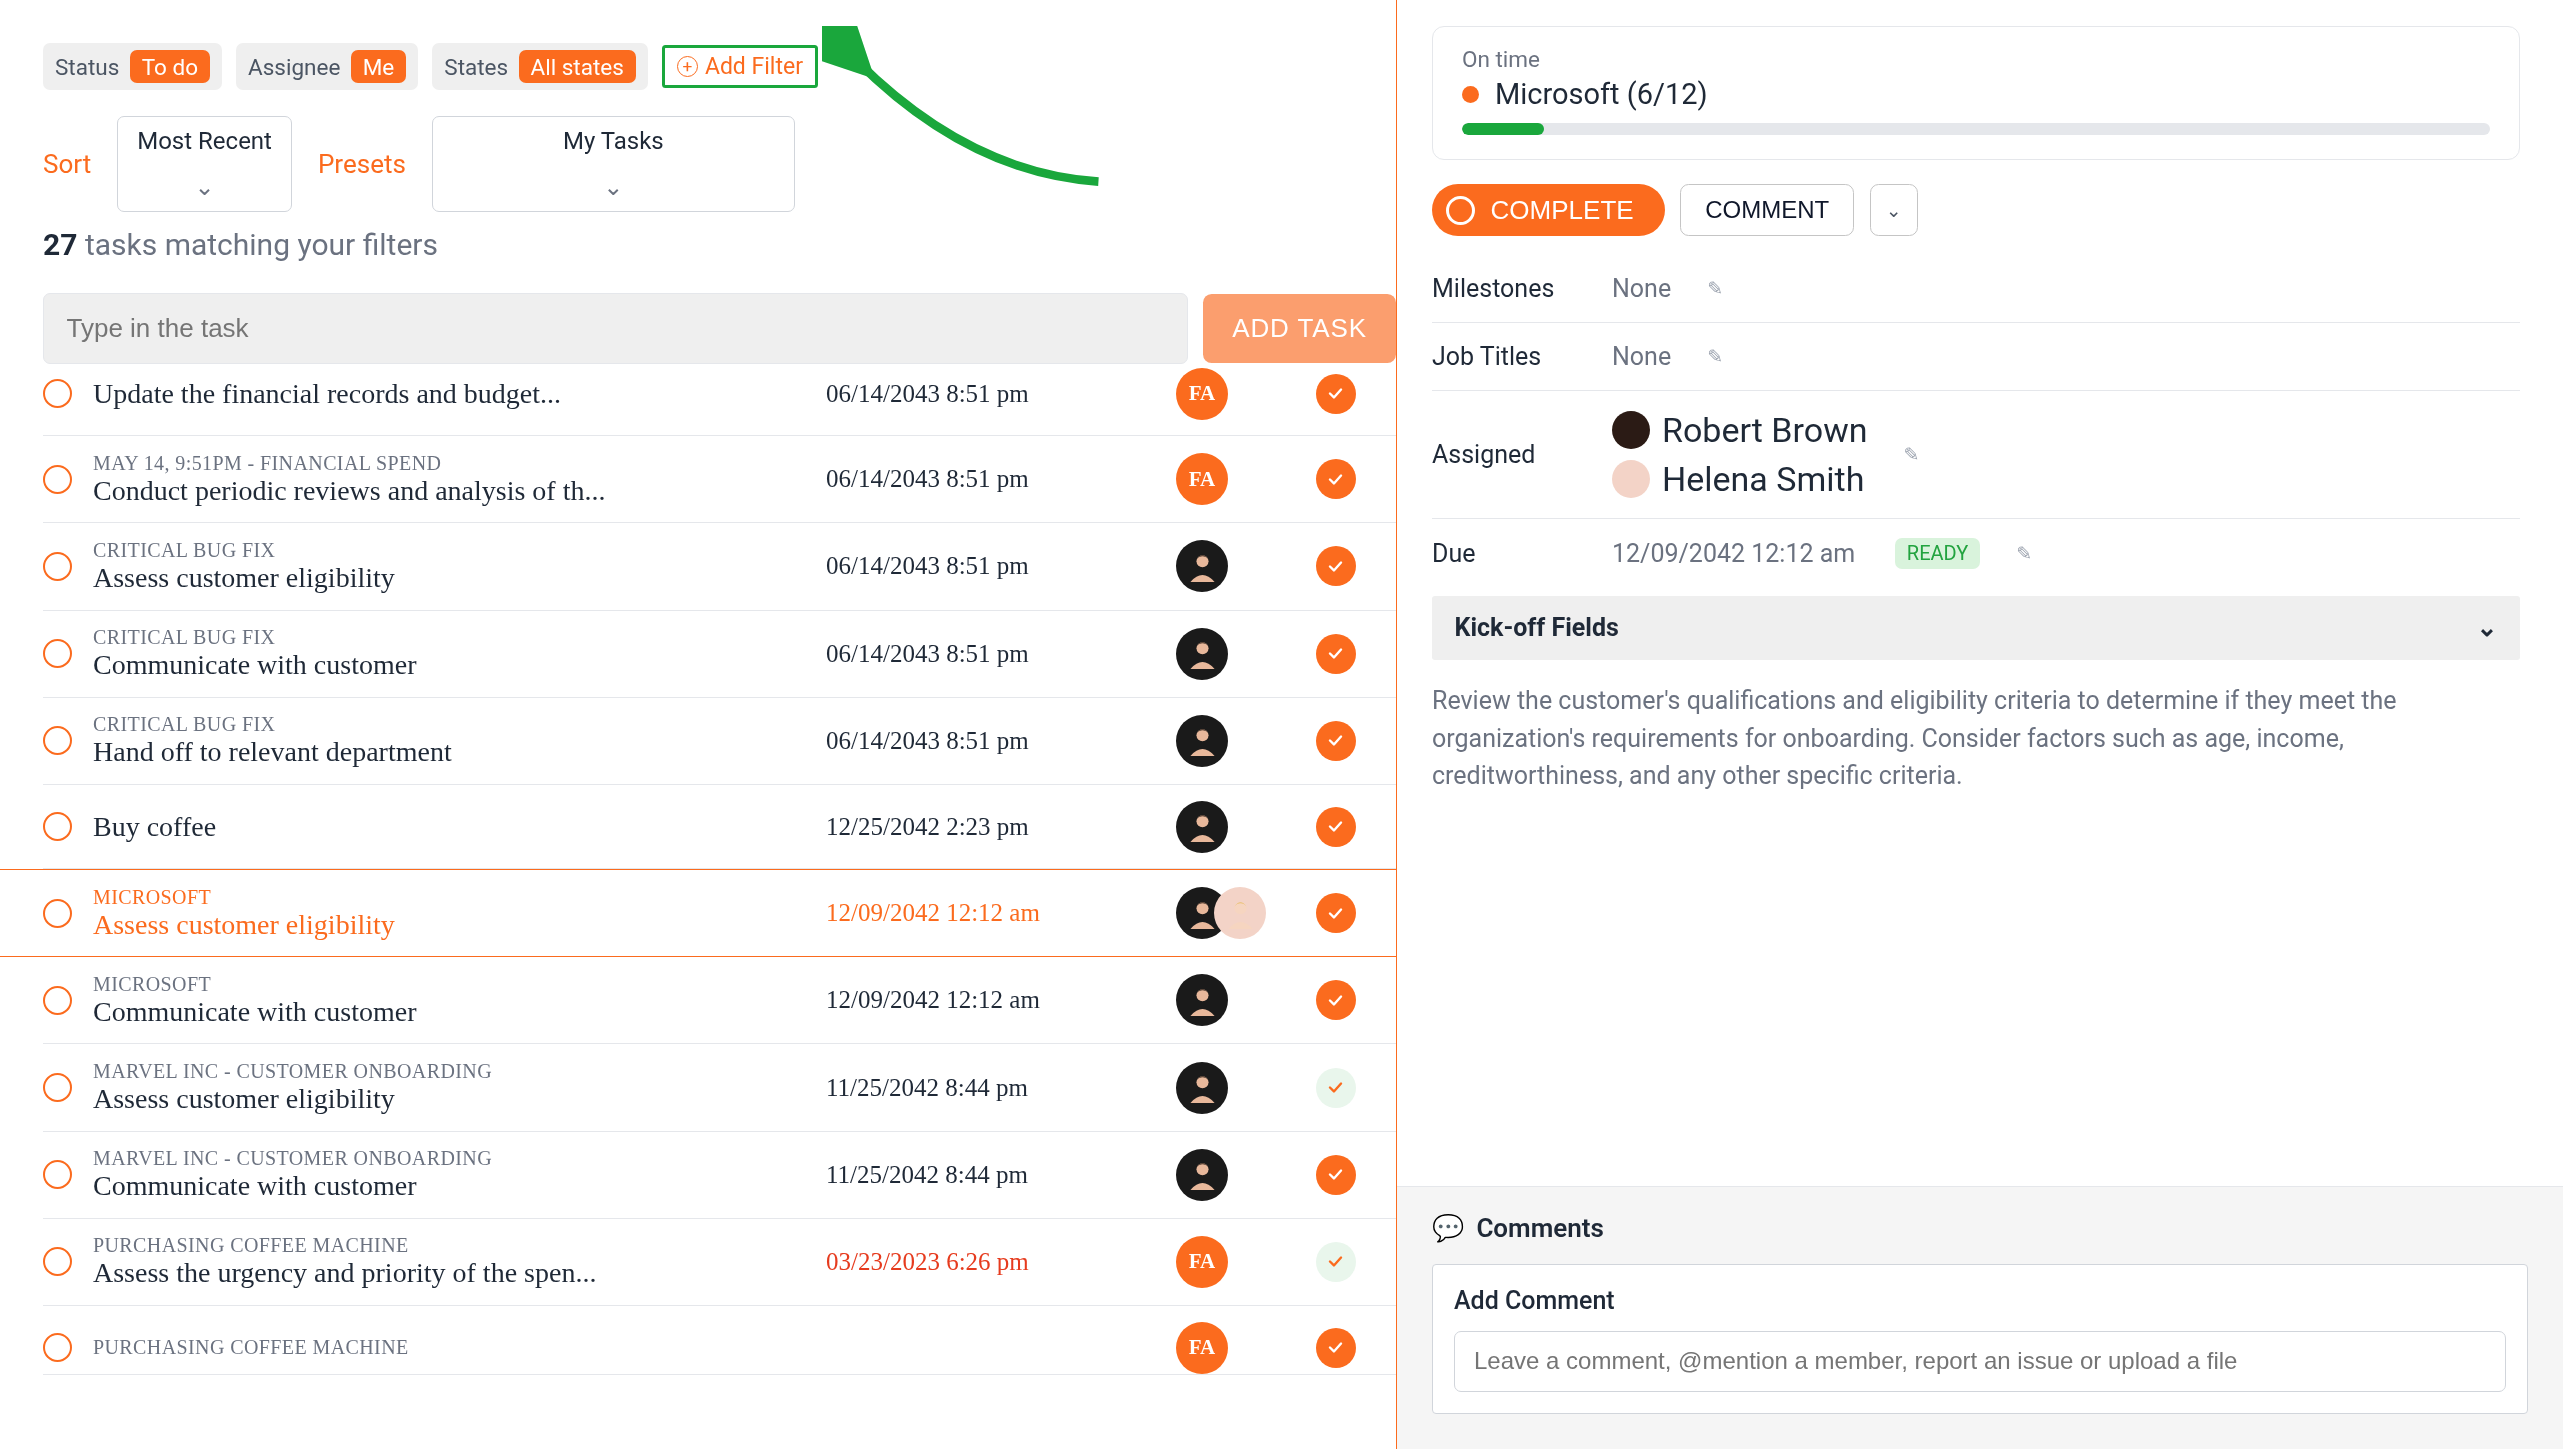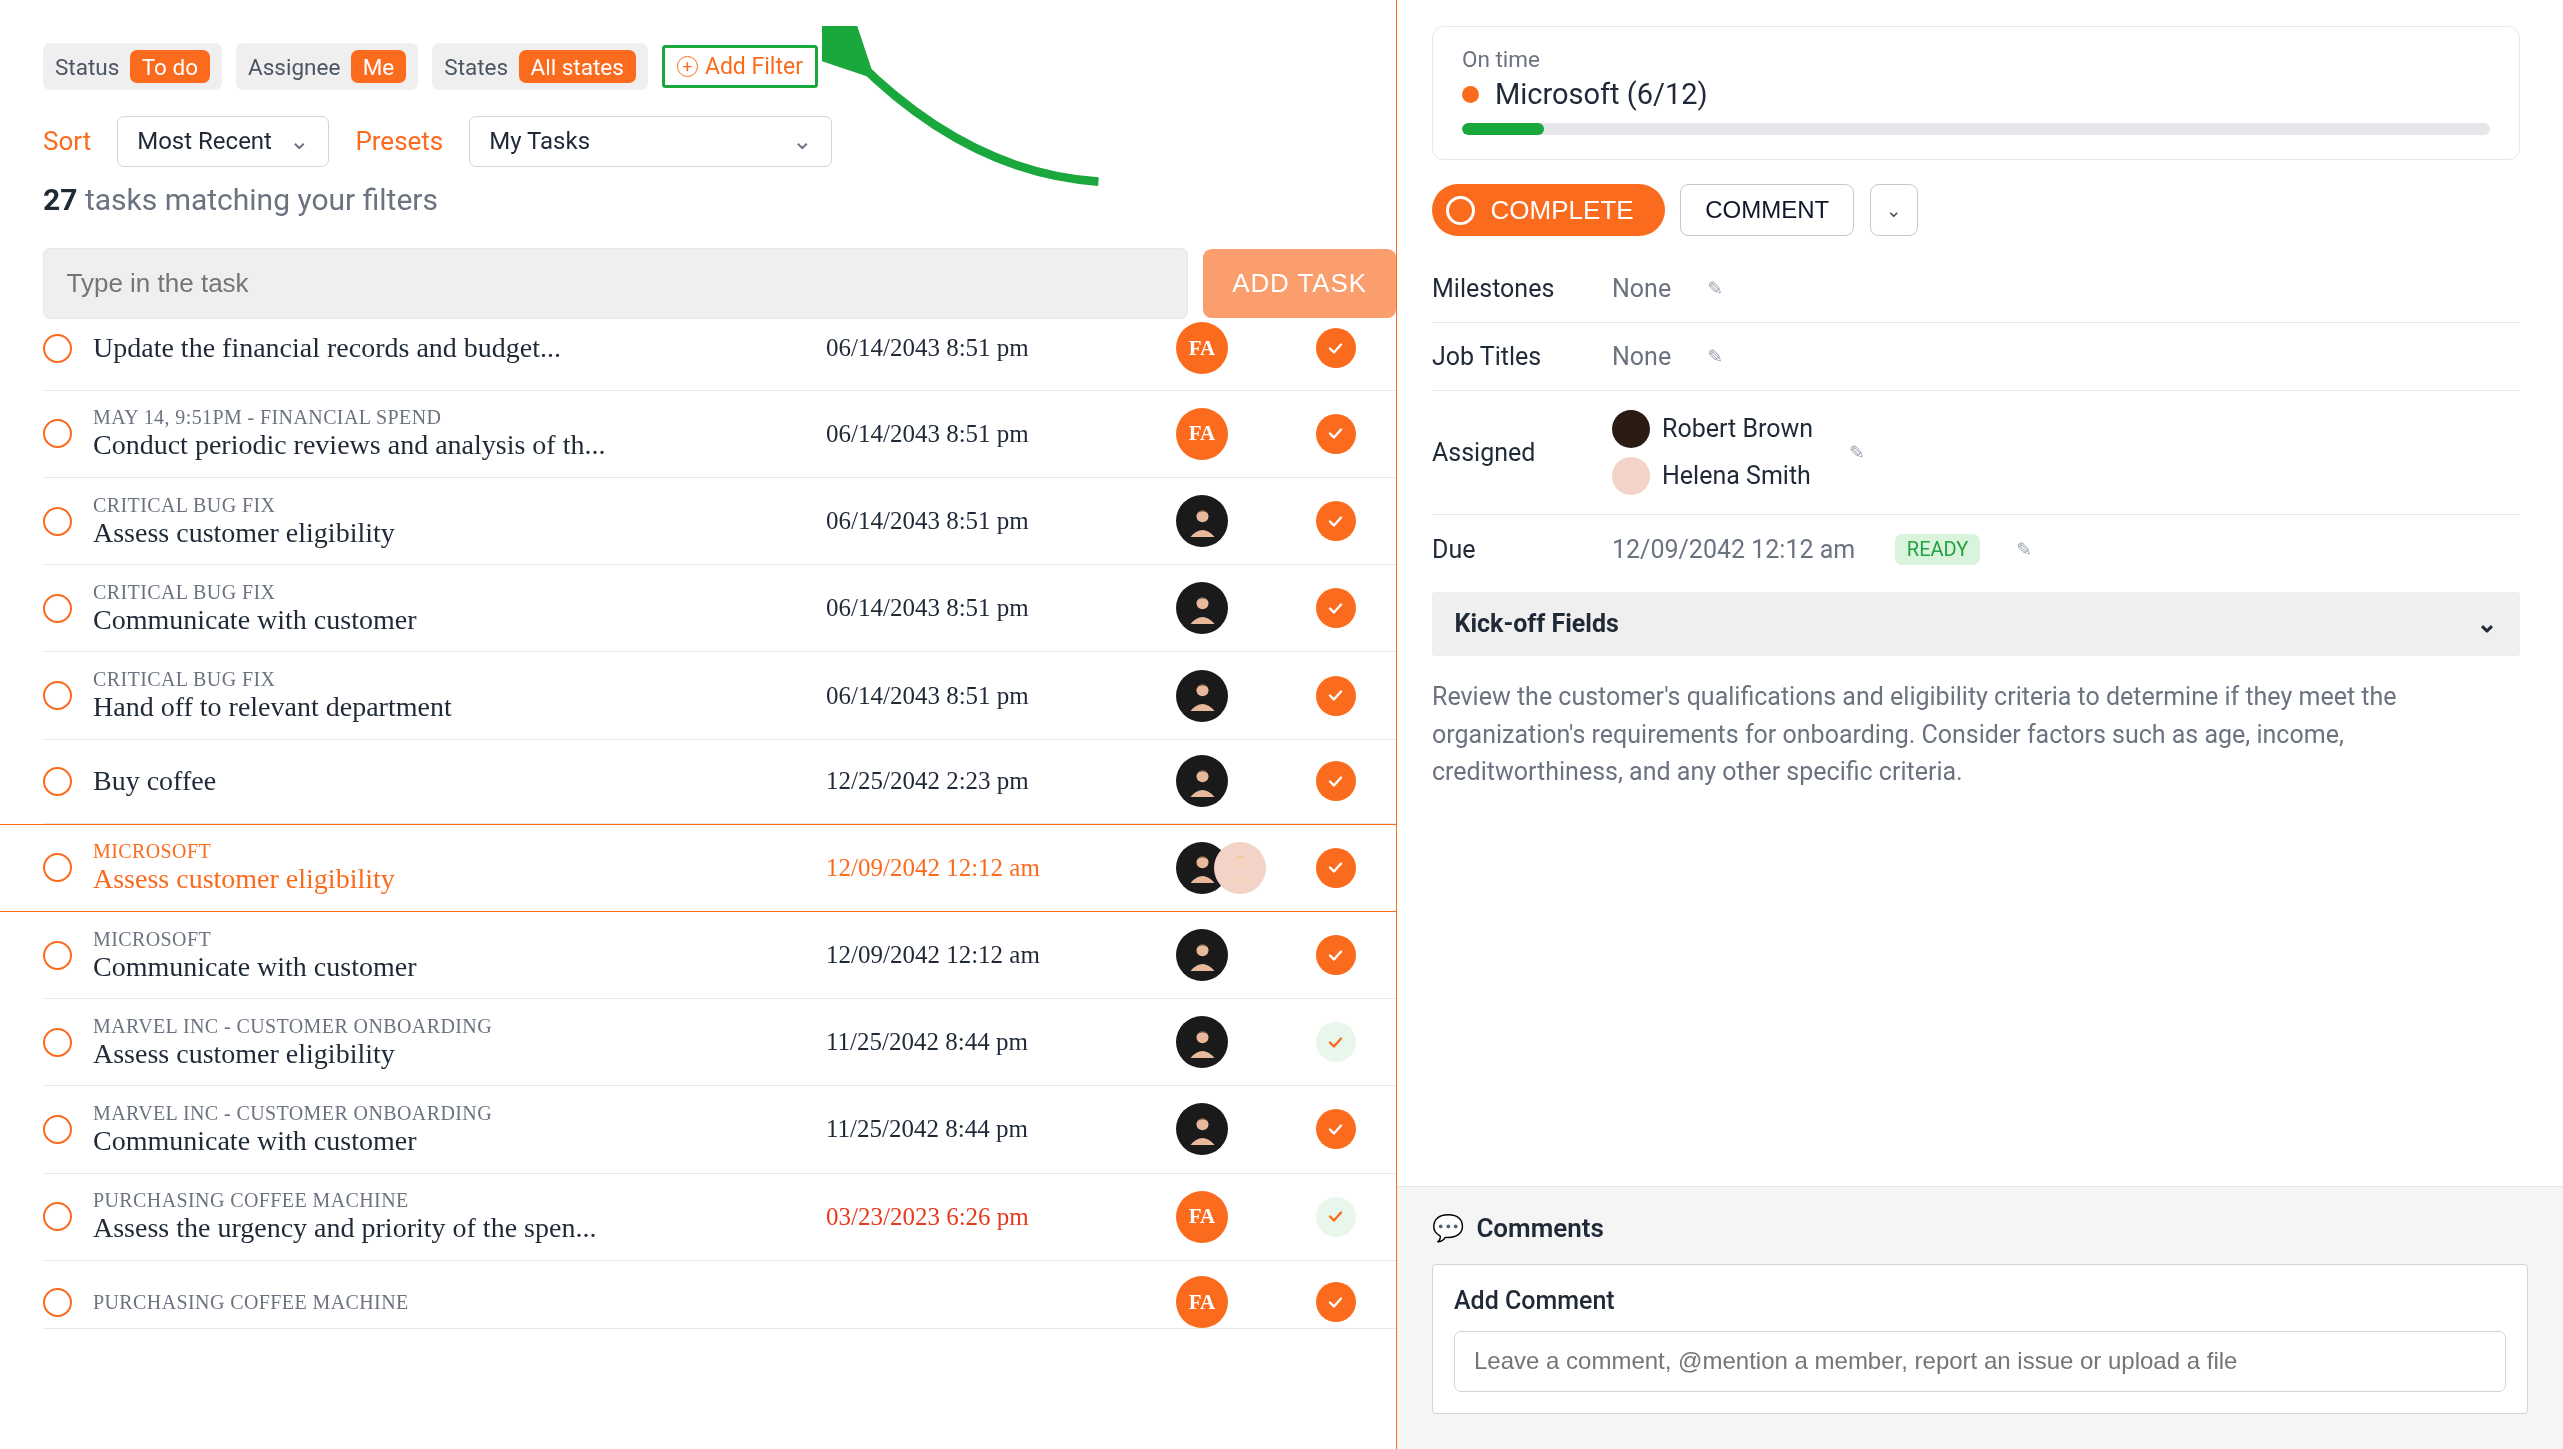--- a/index.html
+++ b/index.html
@@ -72,21 +72,21 @@
 
   
   .sort-row {
     display:flex; gap:26px; align-items:center;
     margin-top: 26px;
   }
   .sort-label { color:#fb6b1e; font-size:26px;}
   .select-box {
     border:0.9px solid #d1d5db; border-radius:7px;
     padding:10.4px 19px; display:flex; align-items:center; gap:17.3px;
-    background:#fff; font-size:24px; color:#1f2937;
+    background:#fff; font-size:24px; color:#1f2937;flex-direction:column;
   }
   .select-box .chev { color:#6b7280; }
 
   
   .count-row { margin-top: 15px; font-size:30px; color:#6b7280; }
   .count-row b { color:#1f2937; }
 
   
   .addtask-row {
     display:flex; gap:15.6px; margin-top: 31px;
@@ -185,21 +185,21 @@
     border-bottom:0.9px solid #e5e7eb;
     padding:19px 0;
   }
   .meta-row:last-child { border-bottom:none;}
   .meta-label { width:156px; font-size:25px; color:#1f2937;}
   .meta-value { font-size:25px; color:#6b7280;}
   .mini-avatar { width:38px;height:38px;border-radius:50%;display:inline-block;vertical-align:middle;}
   .mini-avatar.dk{background:#2b1b15;}
   .mini-avatar.lt{background:#f3d3c7;}
   .assignee-list { display:flex; flex-direction:column; gap:8.6px;}
-  .assignee-list .row{display:flex;align-items:center;gap:12px;font-size:25px;color:#1f2937;}
+  .assignee-list .row{display:flex;align-items:center;gap:12px;font-size:34px;color:#1f2937;}
   .ready-pill { background:#d9f3dc;color:#22a33f;border-radius:7px;padding:3.5px 12px;font-size:20px;margin-left:15.6px;}
   .pencil-icon { color:#9ca3af; font-size:19px; margin-left:12px;}
 
   .kickoff-bar {
     background:#efefef; border-radius:3px; padding:17.3px 22.5px;
     display:flex; justify-content:space-between; align-items:center;
     font-size:25px; color:#1f2937; margin-top:8.6px;font-weight:bold;
   }
 
   .description { margin-top:22.5px; font-size:25px; line-height:1.5; color:#6b7280; }

